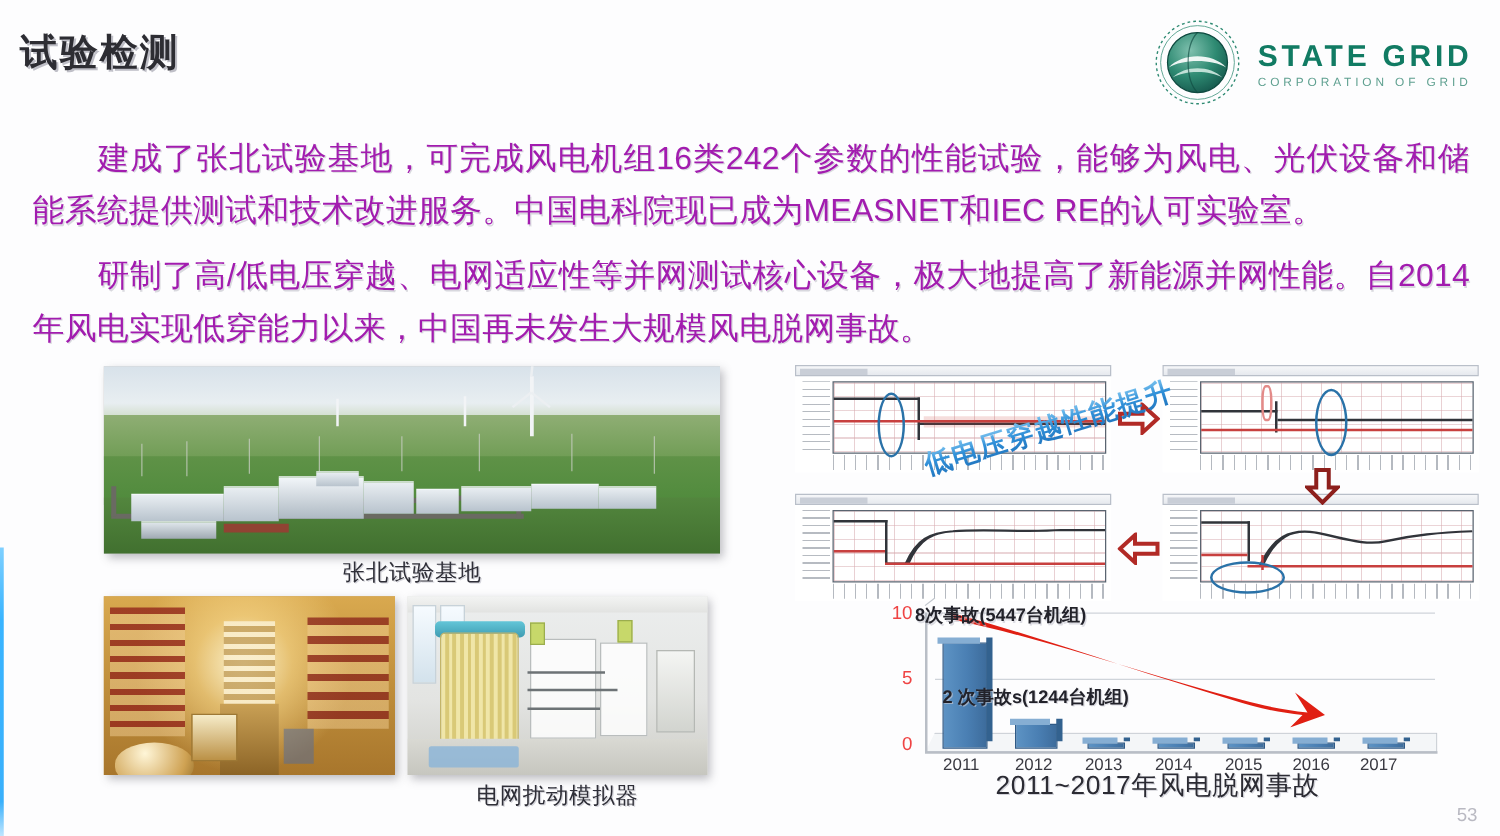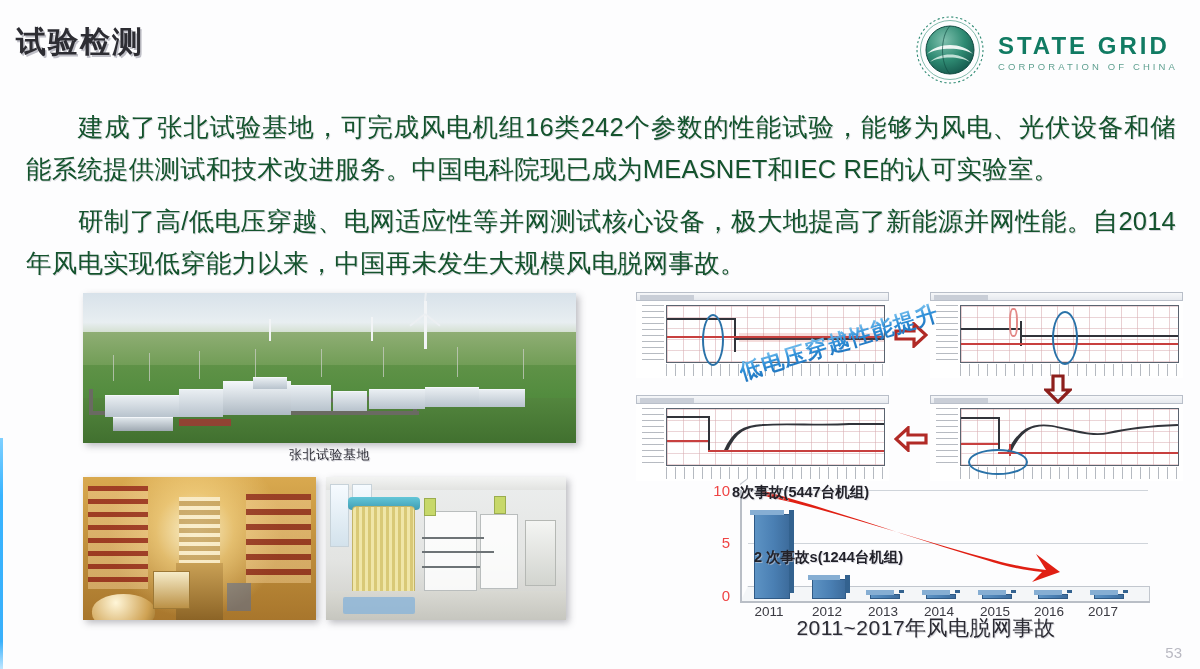--- a/index.html
+++ b/index.html
@@ -41,34 +41,34 @@
     letter-spacing:3px; margin-top:3px; white-space:nowrap;
   }
   .sg-sub{
     font-size:9.5px; color:#5fa090; letter-spacing:3.1px;
     margin-top:4px; white-space:nowrap;
   }
 
   
   .para{
     position:absolute; left:26px; width:1150px;
-    font-size:25.5px; color:#14532d; line-height:42px;
+    font-size:25.5px; color:#a21caf; line-height:42px;
     text-indent:52px; text-align:justify;
     text-shadow:1px 1px 0 rgba(185,185,195,.55);
     letter-spacing:.2px;
   }
   #para1{ top:106px; }
   #para2{ top:200px; }
 
   
   .photo{ position:absolute; overflow:hidden; background:#ccc;
           box-shadow:3px 3px 7px rgba(70,70,80,.35); }
   .caption{
     position:absolute; text-align:center;
-    font-size:13px; color:#2f2f38; letter-spacing:.5px;
+    font-size:18px; color:#2f2f38; letter-spacing:.5px;
     text-shadow:1px 1px 0 rgba(185,185,195,.6);
   }
 
   
   #photo-base{ left:83px; top:293px; width:493px; height:150px; }
   .sky{ position:absolute; left:0;top:0;width:100%;height:28%;
         background:linear-gradient(to bottom,#d8e2ea,#e8eef1 70%,#cfdcc9); }
   .field-far{ position:absolute; left:0;top:26%;width:100%;height:24%;
         background:linear-gradient(to bottom,#8fae74,#6f9c54); }
   .field-mid{ position:absolute; left:0;top:48%;width:100%;height:26%;
@@ -222,21 +222,21 @@
           <circle cx="36" cy="36" r="24" fill="url(#gg)"></circle>
           <path d="M13 40 C24 28, 48 28, 59 40 C48 33, 24 33, 13 40 Z" fill="#ffffff" opacity=".9"></path>
           <path d="M16 48 C26 38, 46 38, 56 48 C46 42, 26 42, 16 48 Z" fill="#d9efe7" opacity=".85"></path>
           <ellipse cx="36" cy="36" rx="24" ry="24" fill="none" stroke="#0f4a40" stroke-width="1"></ellipse>
           <path d="M36 12 C26 22, 26 50, 36 60" fill="none" stroke="#0f4a40" stroke-width="1" opacity=".65"></path>
         </g>
       </svg>
     </div>
     <div class="sg-text">
       <div class="sg-en">STATE  GRID</div>
-      <div class="sg-sub">CORPORATION OF CHINA</div>
+      <div class="sg-sub">CORPORATION OF GRID</div>
     </div>
   </div>
 
   <div class="para" id="para1">建成了张北试验基地，可完成风电机组16类242个参数的性能试验，能够为风电、光伏设备和储能系统提供测试和技术改进服务。中国电科院现已成为MEASNET和IEC RE的认可实验室。</div>
   <div class="para" id="para2">研制了高/低电压穿越、电网适应性等并网测试核心设备，极大地提高了新能源并网性能。自2014年风电实现低穿能力以来，中国再未发生大规模风电脱网事故。</div>
 
   <div class="photo" id="photo-base">
     <div class="sky"></div>
     <div class="field-far"></div>
     <div class="field-mid"></div>
@@ -311,20 +311,21 @@
     <div class="wire" style="left:40%;top:52%;width:30%"></div>
     <div class="wire" style="left:40%;top:62%;width:24%"></div>
     <div style="position:absolute;left:41%;top:15%;width:5%;height:12%;
          background:#c7d86a;border:1px solid #9bad4e"></div>
     <div style="position:absolute;left:70%;top:13%;width:5%;height:13%;
          background:#c7d86a;border:1px solid #9bad4e"></div>
     <div class="floor"></div>
     <div style="position:absolute;left:7%;bottom:4%;width:30%;height:12%;
          background:#8ab4d8;opacity:.8;border-radius:2px"></div>
   </div>
+  <div class="caption" id="cap-dist">电网扰动模拟器</div>
 
   <div id="wave-area">
 
     <div class="wpanel" style="left:0;top:0">
       <div class="wtitle"></div>
       <div class="yax"></div>
       <div class="wplot">
         <div class="tr-black" style="left:0;top:22%;width:32%"></div>
         <div class="tr-black" style="left:32%;top:58%;width:68%"></div>
         <div class="tr-vert" style="left:31%;top:22%;height:60%"></div>

